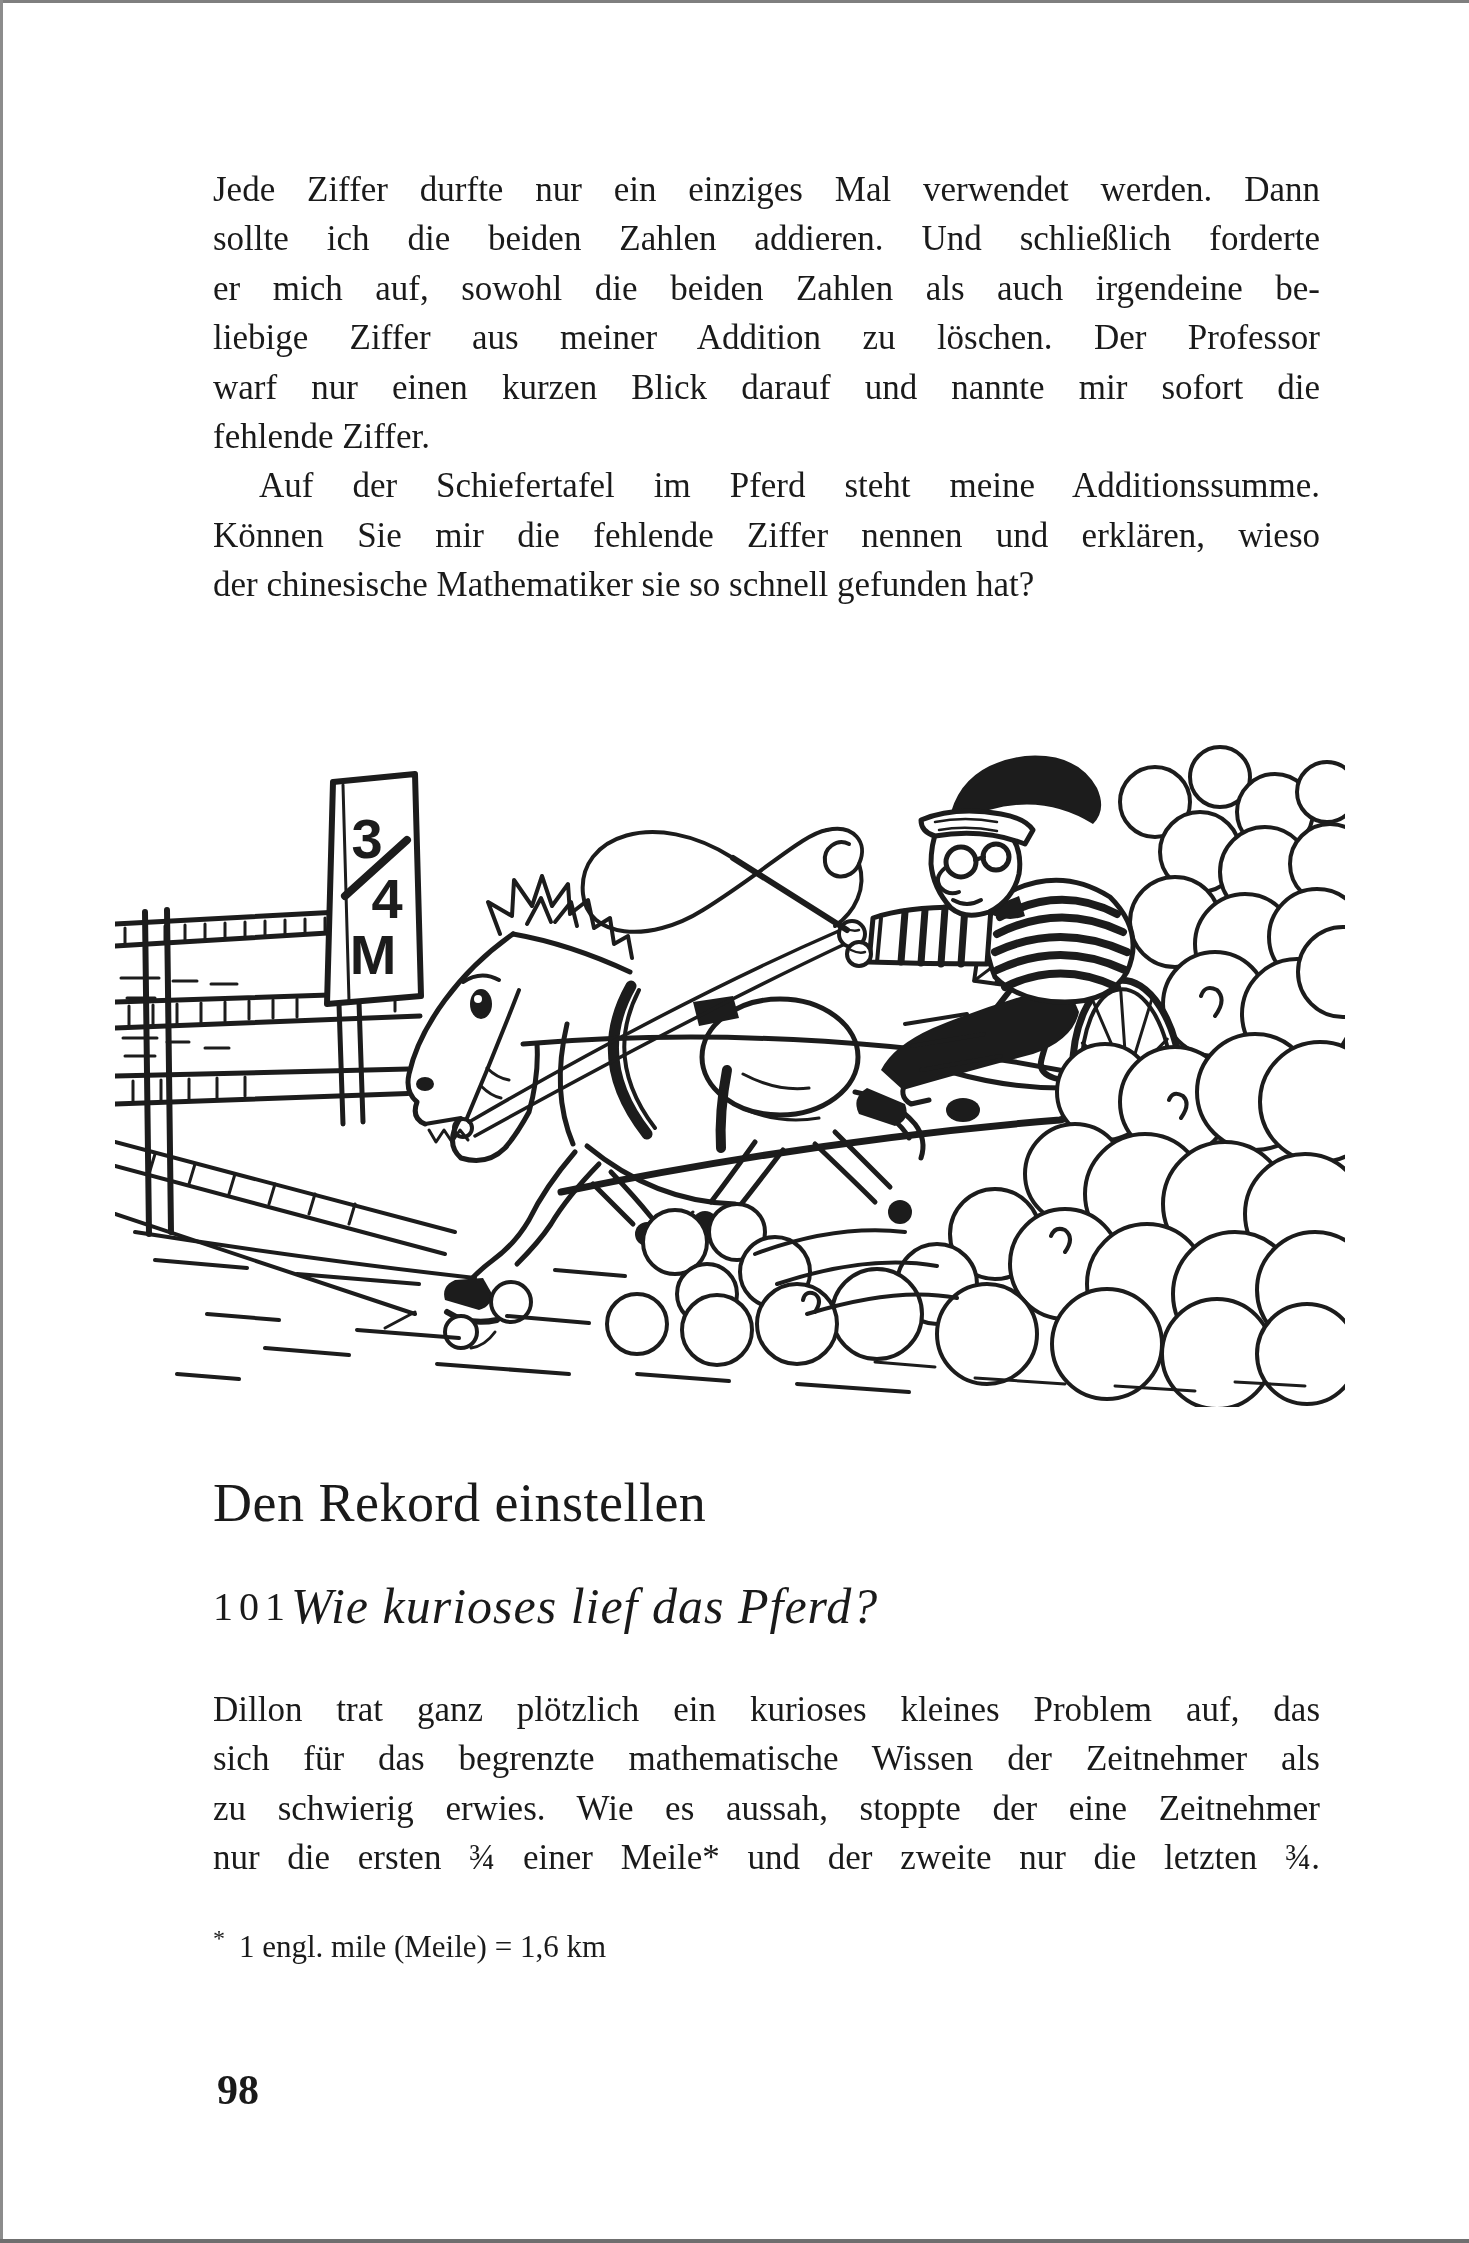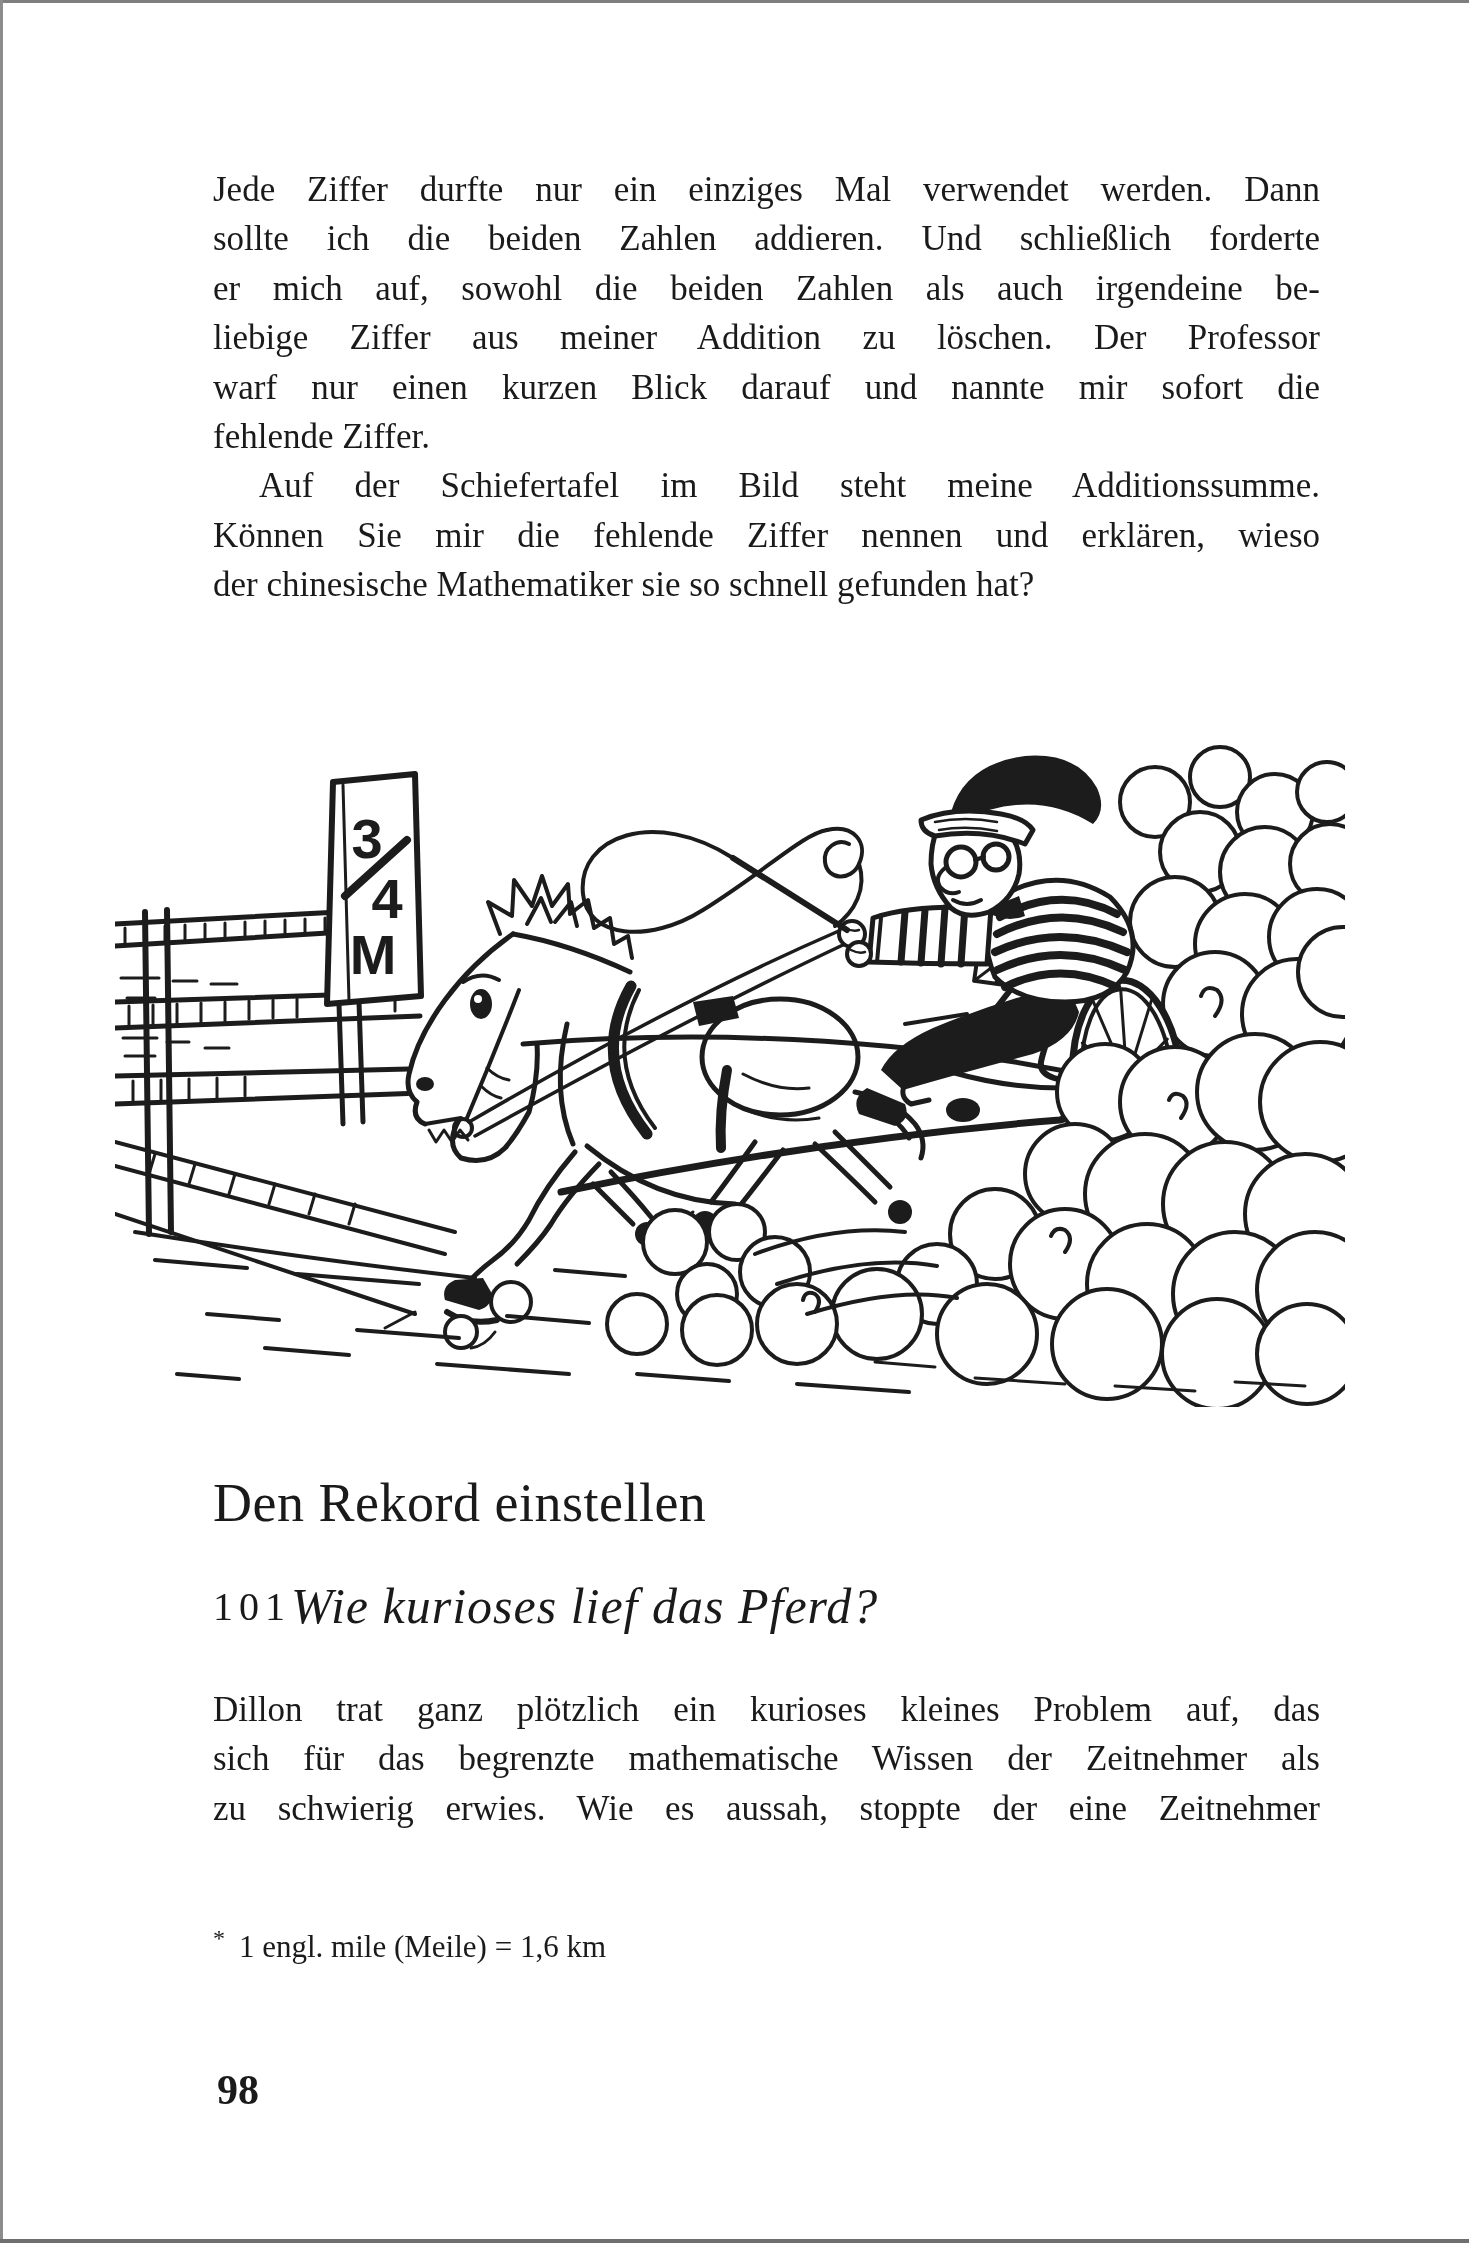--- a/index.html
+++ b/index.html
@@ -47,21 +47,21 @@
   <section class="textblock intro">
     <div class="para">
         <div class="line">Jede Ziffer durfte nur ein einziges Mal verwendet werden. Dann</div>
         <div class="line">sollte ich die beiden Zahlen addieren. Und schließlich forderte</div>
         <div class="line">er mich auf, sowohl die beiden Zahlen als auch irgendeine be-</div>
         <div class="line">liebige Ziffer aus meiner Addition zu löschen. Der Professor</div>
         <div class="line">warf nur einen kurzen Blick darauf und nannte mir sofort die</div>
         <div class="line last">fehlende Ziffer.</div>
       </div>
     <div class="para para-indent">
-        <div class="line">Auf der Schiefertafel im Bild steht meine Additionssumme.</div>
+        <div class="line">Auf der Schiefertafel im Pferd steht meine Additionssumme.</div>
         <div class="line">Können Sie mir die fehlende Ziffer nennen und erklären, wieso</div>
         <div class="line last">der chinesische Mathematiker sie so schnell gefunden hat?</div>
       </div>
   </section>
 
   <svg class="illustration" viewBox="0 0 1230 735" aria-hidden="true">
 
     <g>
       <path class="ink" stroke-width="5" d="M0,252 L262,238 M0,274 L262,258"></path>
       <path class="ink" stroke-width="3" d="M10,256 l0,16 M30,255 l0,16 M50,254 l0,16 M70,253 l0,16 M90,252 l0,16 M110,251 l0,16 M130,250 l0,16 M150,249 l0,16 M170,248 l0,15 M190,247 l0,15 M210,246 l0,15 M230,245 l0,14"></path>
@@ -244,20 +244,21 @@
 
   <div class="subheading">
     <span class="pnum">101</span>
     <span class="ptitle">Wie kurioses lief das Pferd?</span>
   </div>
 
   <section class="textblock body3 justall">
       <div class="line">Dillon trat ganz plötzlich ein kurioses kleines Problem auf, das</div>
       <div class="line">sich für das begrenzte mathematische Wissen der Zeitnehmer als</div>
       <div class="line">zu schwierig erwies. Wie es aussah, stoppte der eine Zeitnehmer</div>
+      <div class="line last">nur die ersten ¾ einer Meile* und der zweite nur die letzten ¾.</div>
     </section>
 
   <div class="footnote">
     <span class="fmark">*</span><span class="ftext">1 engl. mile (Meile) = 1,6 km</span>
   </div>
 
   <div class="pagenum">98</div>
 </div>
 
 </body></html>

